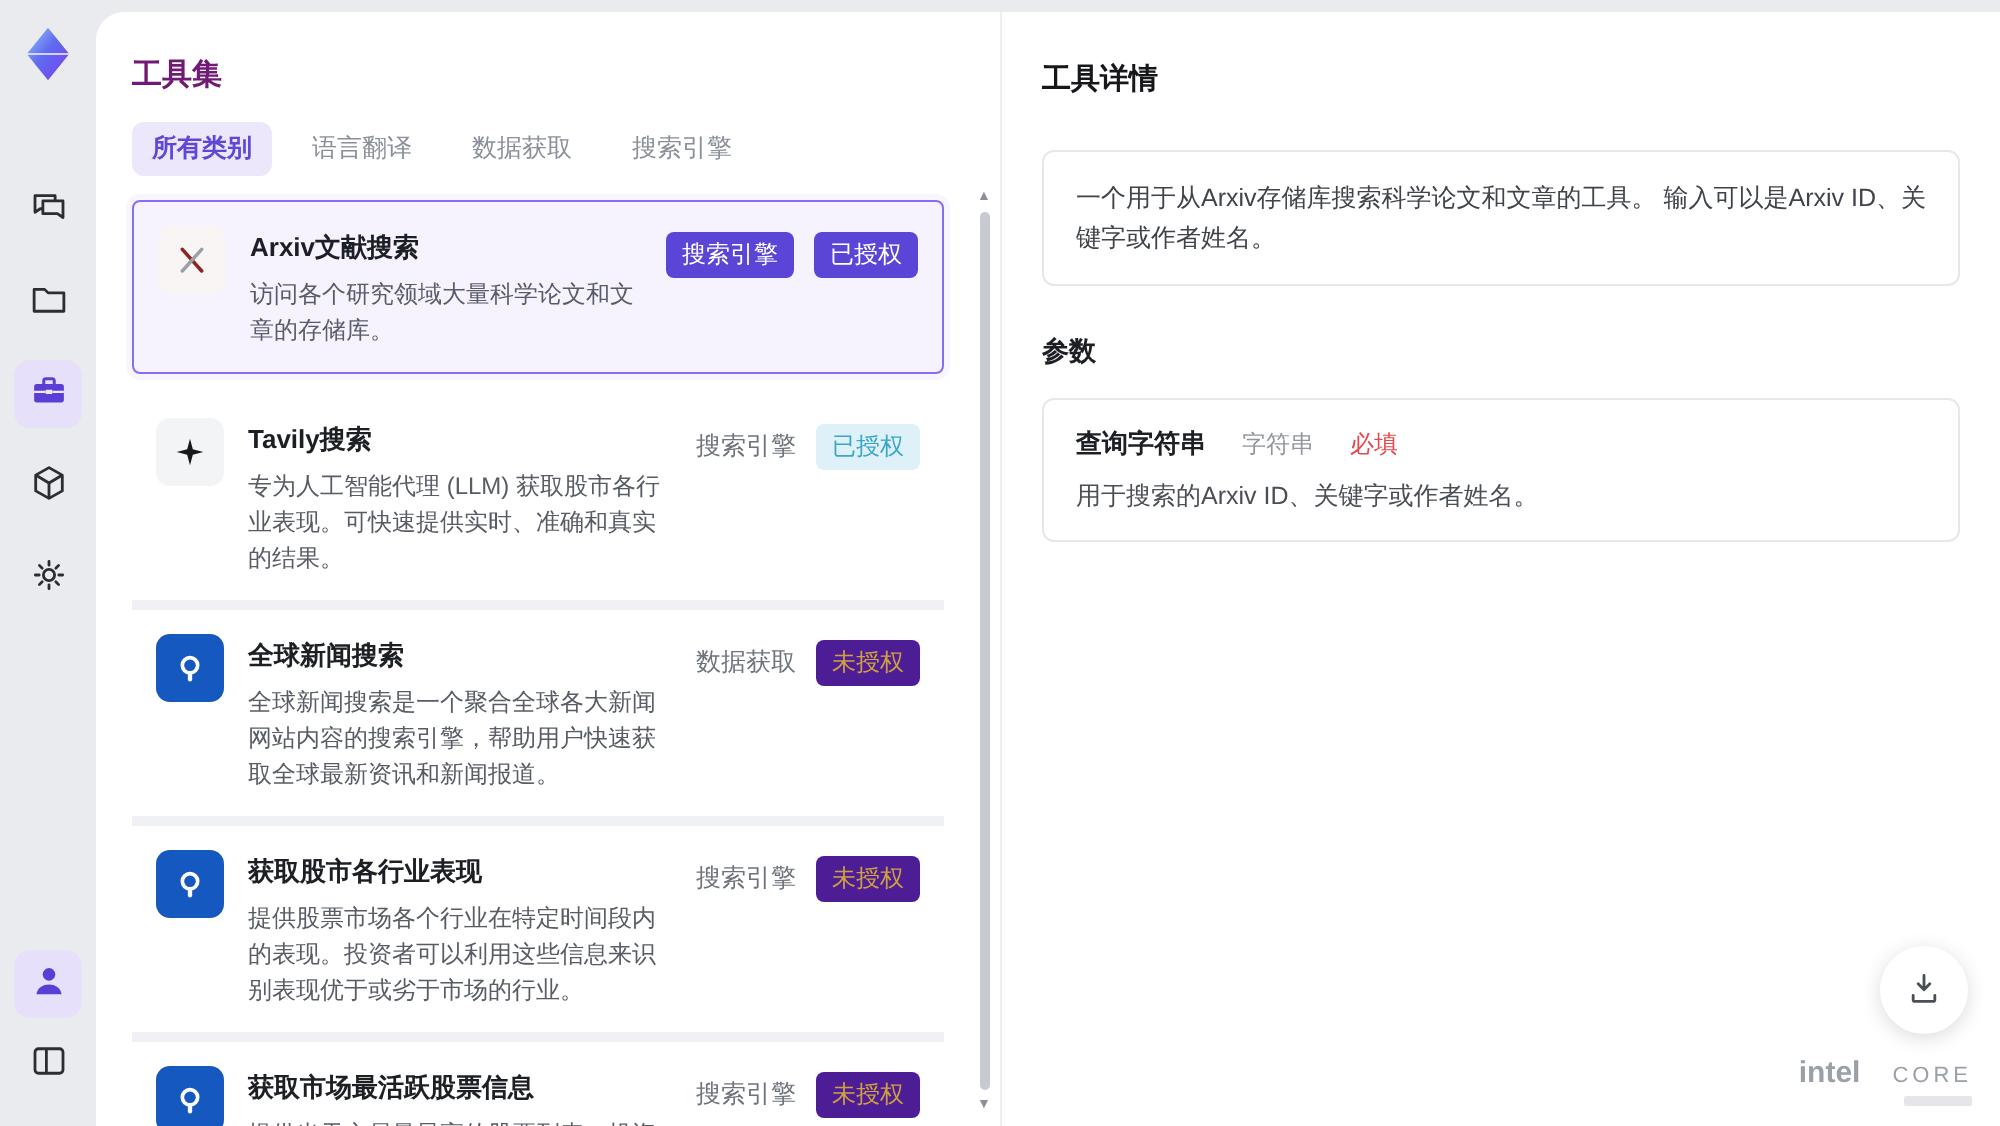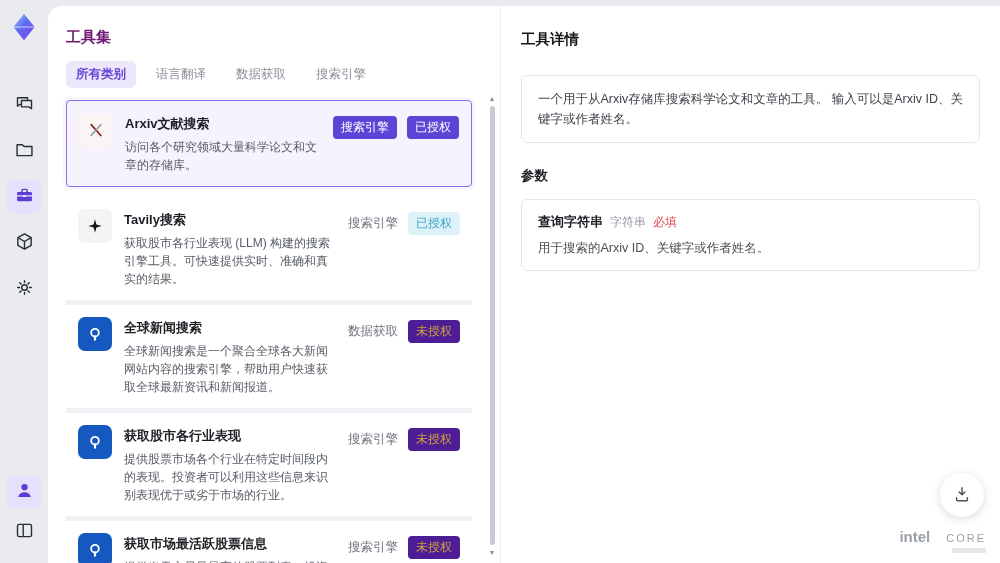--- a/index.html
+++ b/index.html
@@ -56,21 +56,21 @@
   .vscroll .arr { font-size:7px; color:#8a8f99; line-height:9px; }
   .vscroll .thumb { flex:1; width:5px; background:#c7cad1; border-radius:3px; margin:3px 0; }
 
   
   .detail-pane { flex:1; border-left:1px solid #eceef1; position:relative; padding:16px 20px; }
   .detail-title { font-size:14.5px; font-weight:bold; color:#15171a; margin:8px 0 26px; }
   .section-h { font-size:13.5px; font-weight:bold; color:#1c1f24; margin:0 0 14px; }
   .box { border:1px solid #e5e7ea; border-radius:6px; background:#fff; padding:13px 16px;
          margin-bottom:24px; }
   .intro-text { font-size:12.5px; color:#3f434a; line-height:1.6; }
-  .param-head { display:flex; align-items:flex-end; gap:7px; }
+  .param-head { display:flex; align-items:flex-end; gap:18px; }
   .param-name { font-size:13px; font-weight:bold; color:#1c1f24; }
   .param-type { font-size:12px; color:#9096a0; }
   .param-req  { font-size:12px; color:#e5484d; }
   .param-desc { font-size:12.5px; color:#4a4e55; margin-top:9px; }
 
   .download-btn { position:absolute; right:16px; bottom:46px; width:44px; height:44px;
                   border-radius:50%; background:#fff; border:none; cursor:pointer;
                   box-shadow:0 2px 10px rgba(0,0,0,.14); display:flex; align-items:center;
                   justify-content:center; }
   .download-btn svg { width:20px; height:20px; }
@@ -174,21 +174,21 @@
     </div>
   </div>
         <div class="tool-card plain">
     <span class="tool-icon tavily-icon">
             <svg viewBox="0 0 24 24">
               <path d="M12 4l1.7 6.3L20 12l-6.3 1.7L12 20l-1.7-6.3L4 12l6.3-1.7z" fill="#17191c"></path>
             </svg>
           </span>
     <div class="tool-text">
       <div class="tool-name">Tavily搜索</div>
-      <div class="tool-desc">获取股市各行业表现 (LLM) 构建的搜索引擎工具。可快速提供实时、准确和真实的结果。</div>
+      <div class="tool-desc">专为人工智能代理 (LLM) 获取股市各行业表现。可快速提供实时、准确和真实的结果。</div>
     </div>
     <div class="tool-tags">
       <span class="cat-text">搜索引擎</span>
       <span class="pill pill-blue">已授权</span>
     </div>
   </div>
         <div class="tool-card plain">
     <span class="tool-icon blueq-icon">
             <svg viewBox="0 0 24 24">
               <circle cx="12" cy="10.4" r="4.6" fill="none" stroke="#fff" stroke-width="2.2"></circle>

